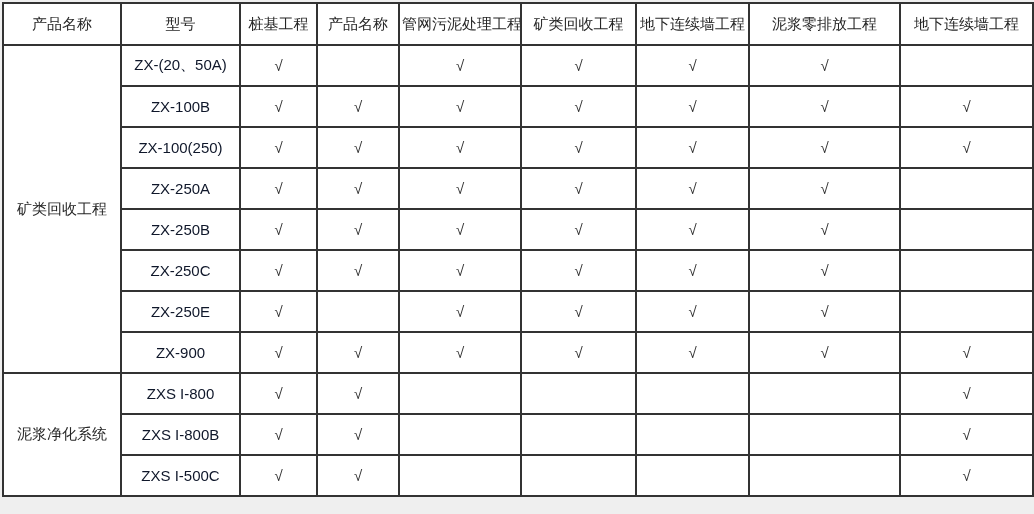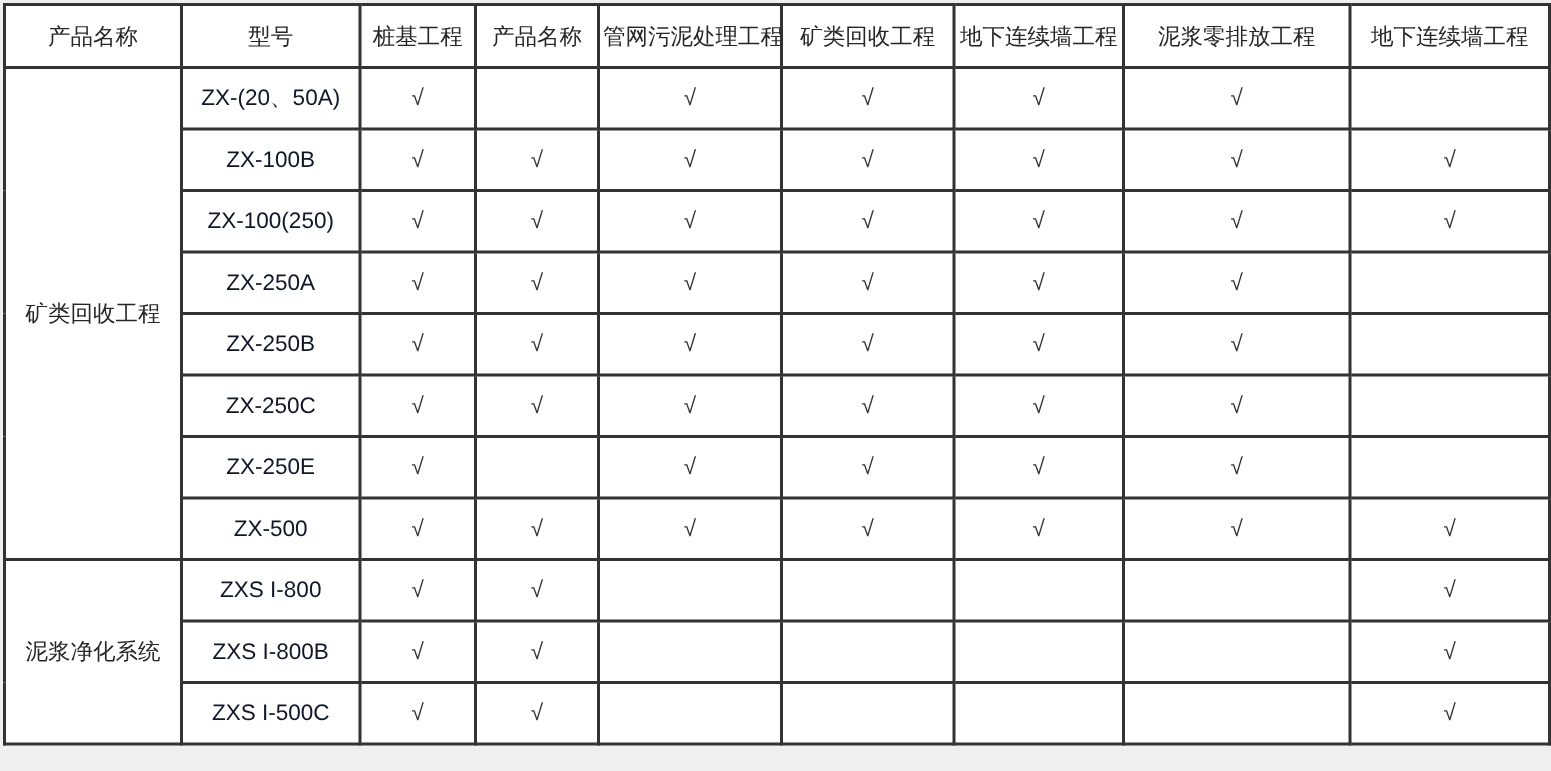--- a/index.html
+++ b/index.html
@@ -148,21 +148,21 @@
           <td class="model-cell">ZX-250E</td>
           <td class="check-cell">√</td>
           <td class="check-cell"></td>
           <td class="check-cell">√</td>
           <td class="check-cell">√</td>
           <td class="check-cell">√</td>
           <td class="check-cell">√</td>
           <td class="check-cell"></td>
         </tr>
         <tr>
-          <td class="model-cell">ZX-500</td>
+          <td class="model-cell">ZX-900</td>
           <td class="check-cell">√</td>
           <td class="check-cell">√</td>
           <td class="check-cell">√</td>
           <td class="check-cell">√</td>
           <td class="check-cell">√</td>
           <td class="check-cell">√</td>
           <td class="check-cell">√</td>
         </tr>
         <tr>
           <td class="group-cell" rowspan="3">泥浆净化系统</td>

